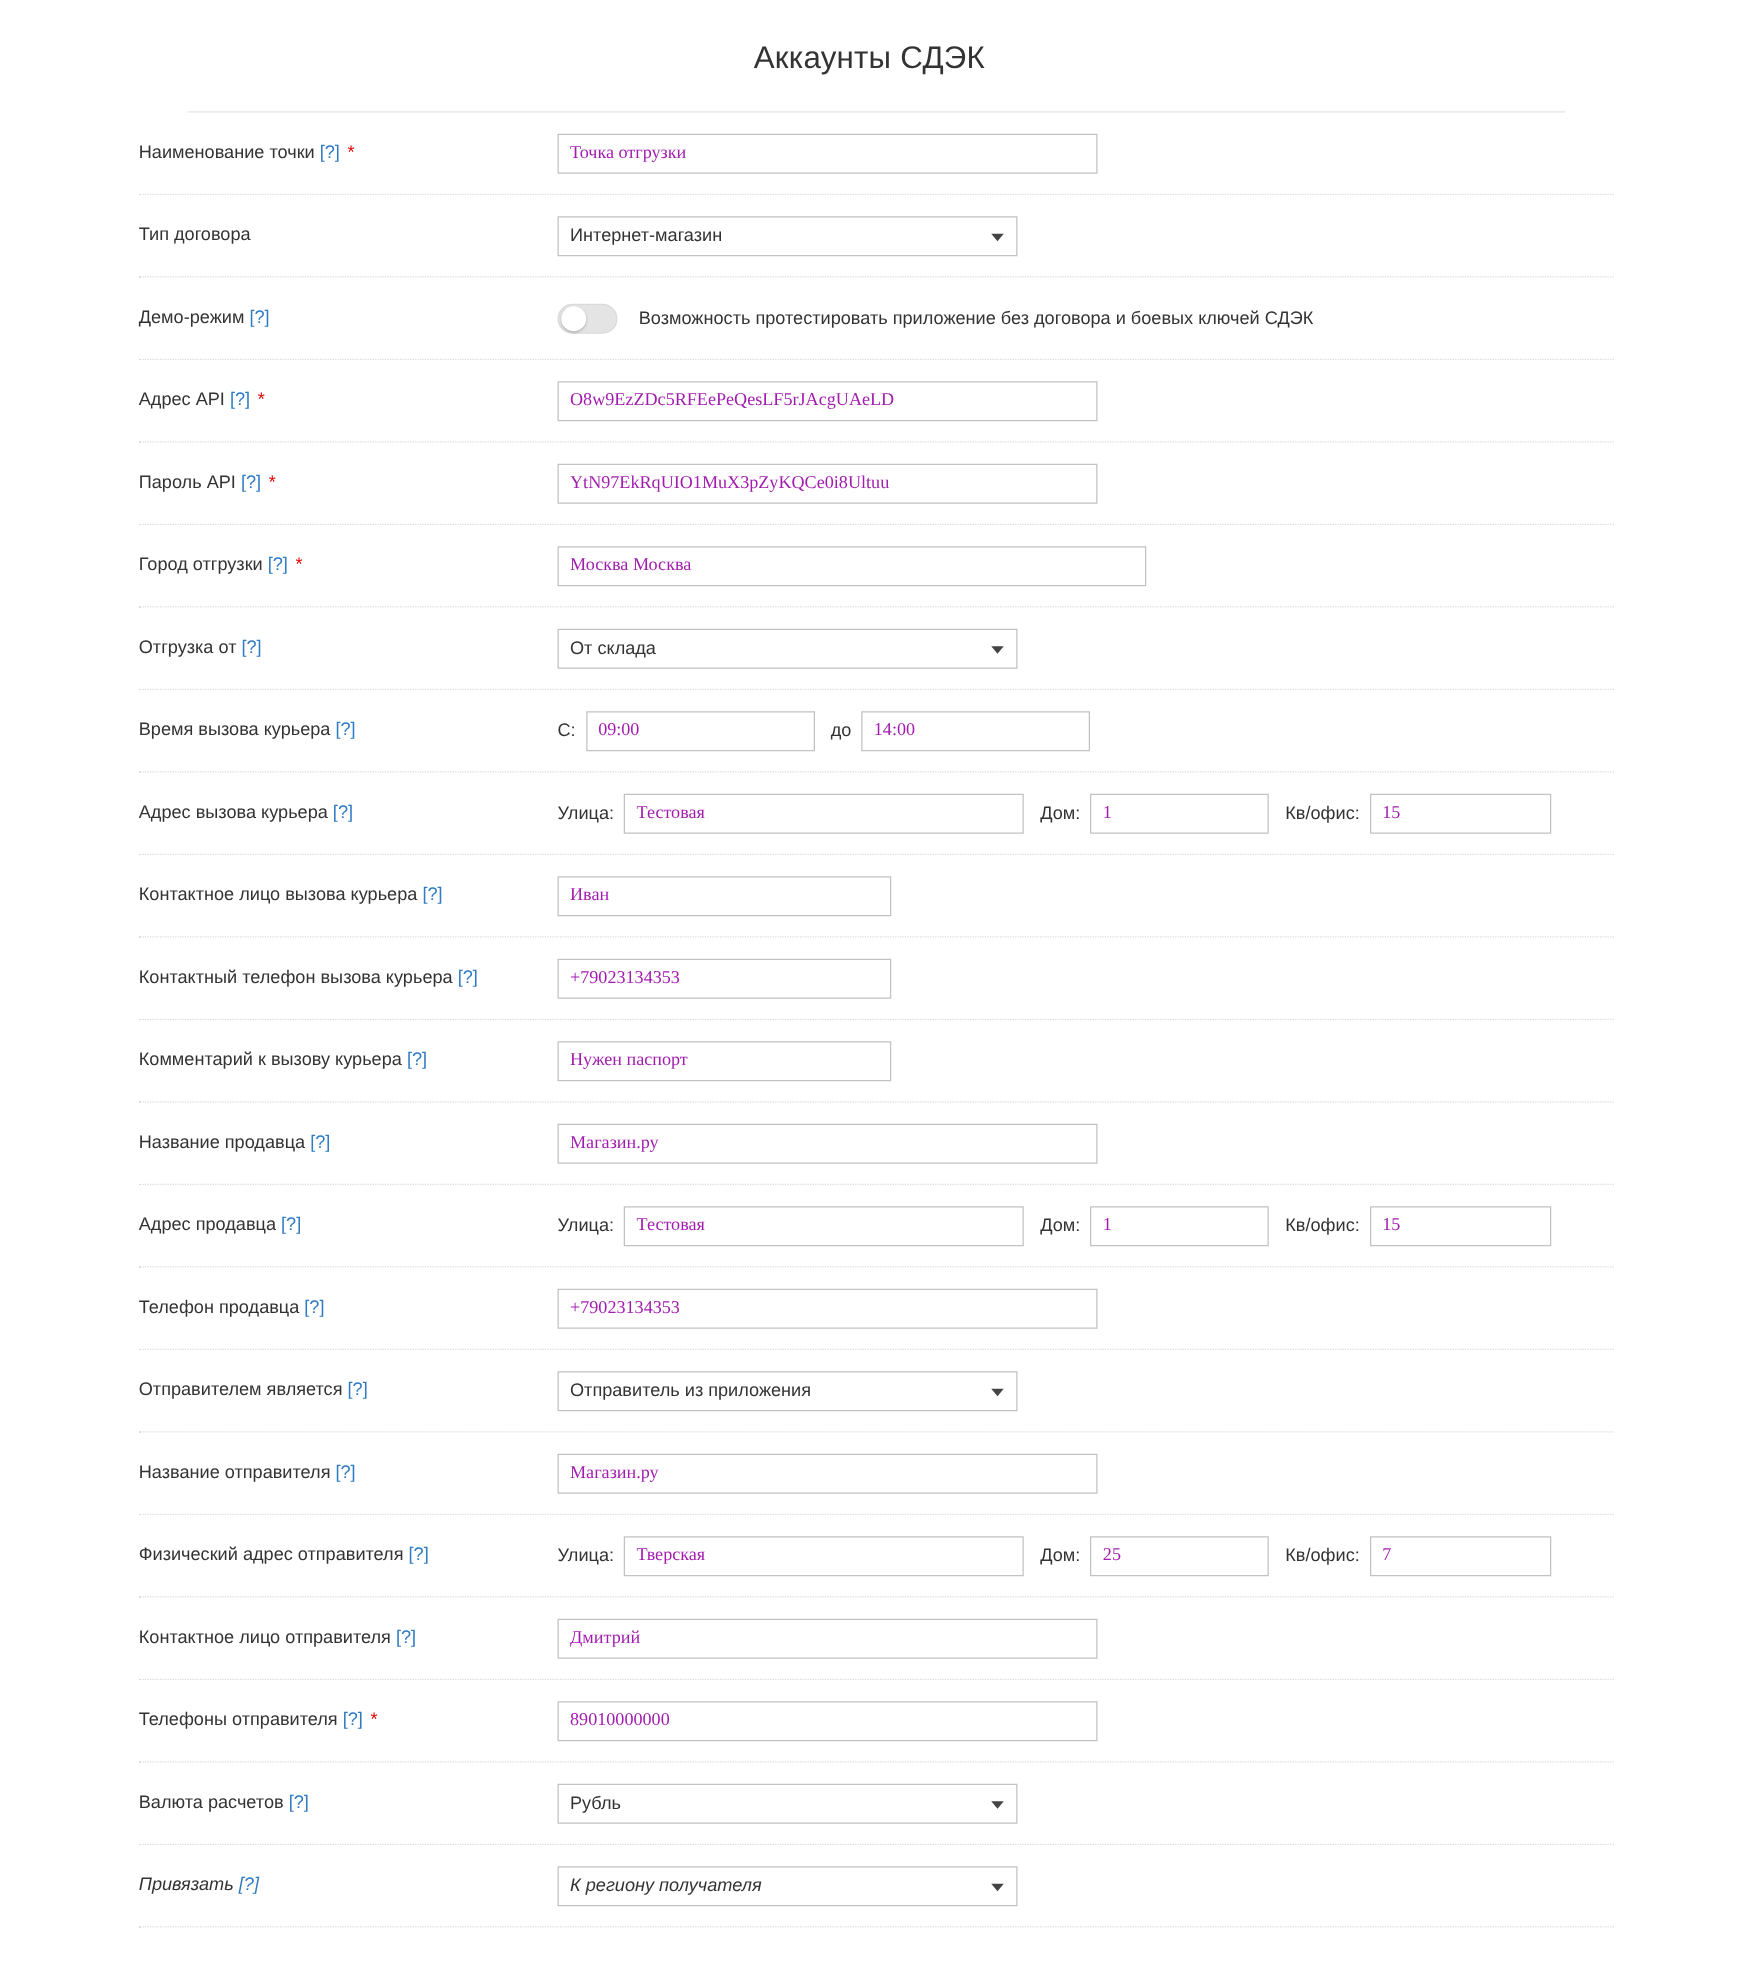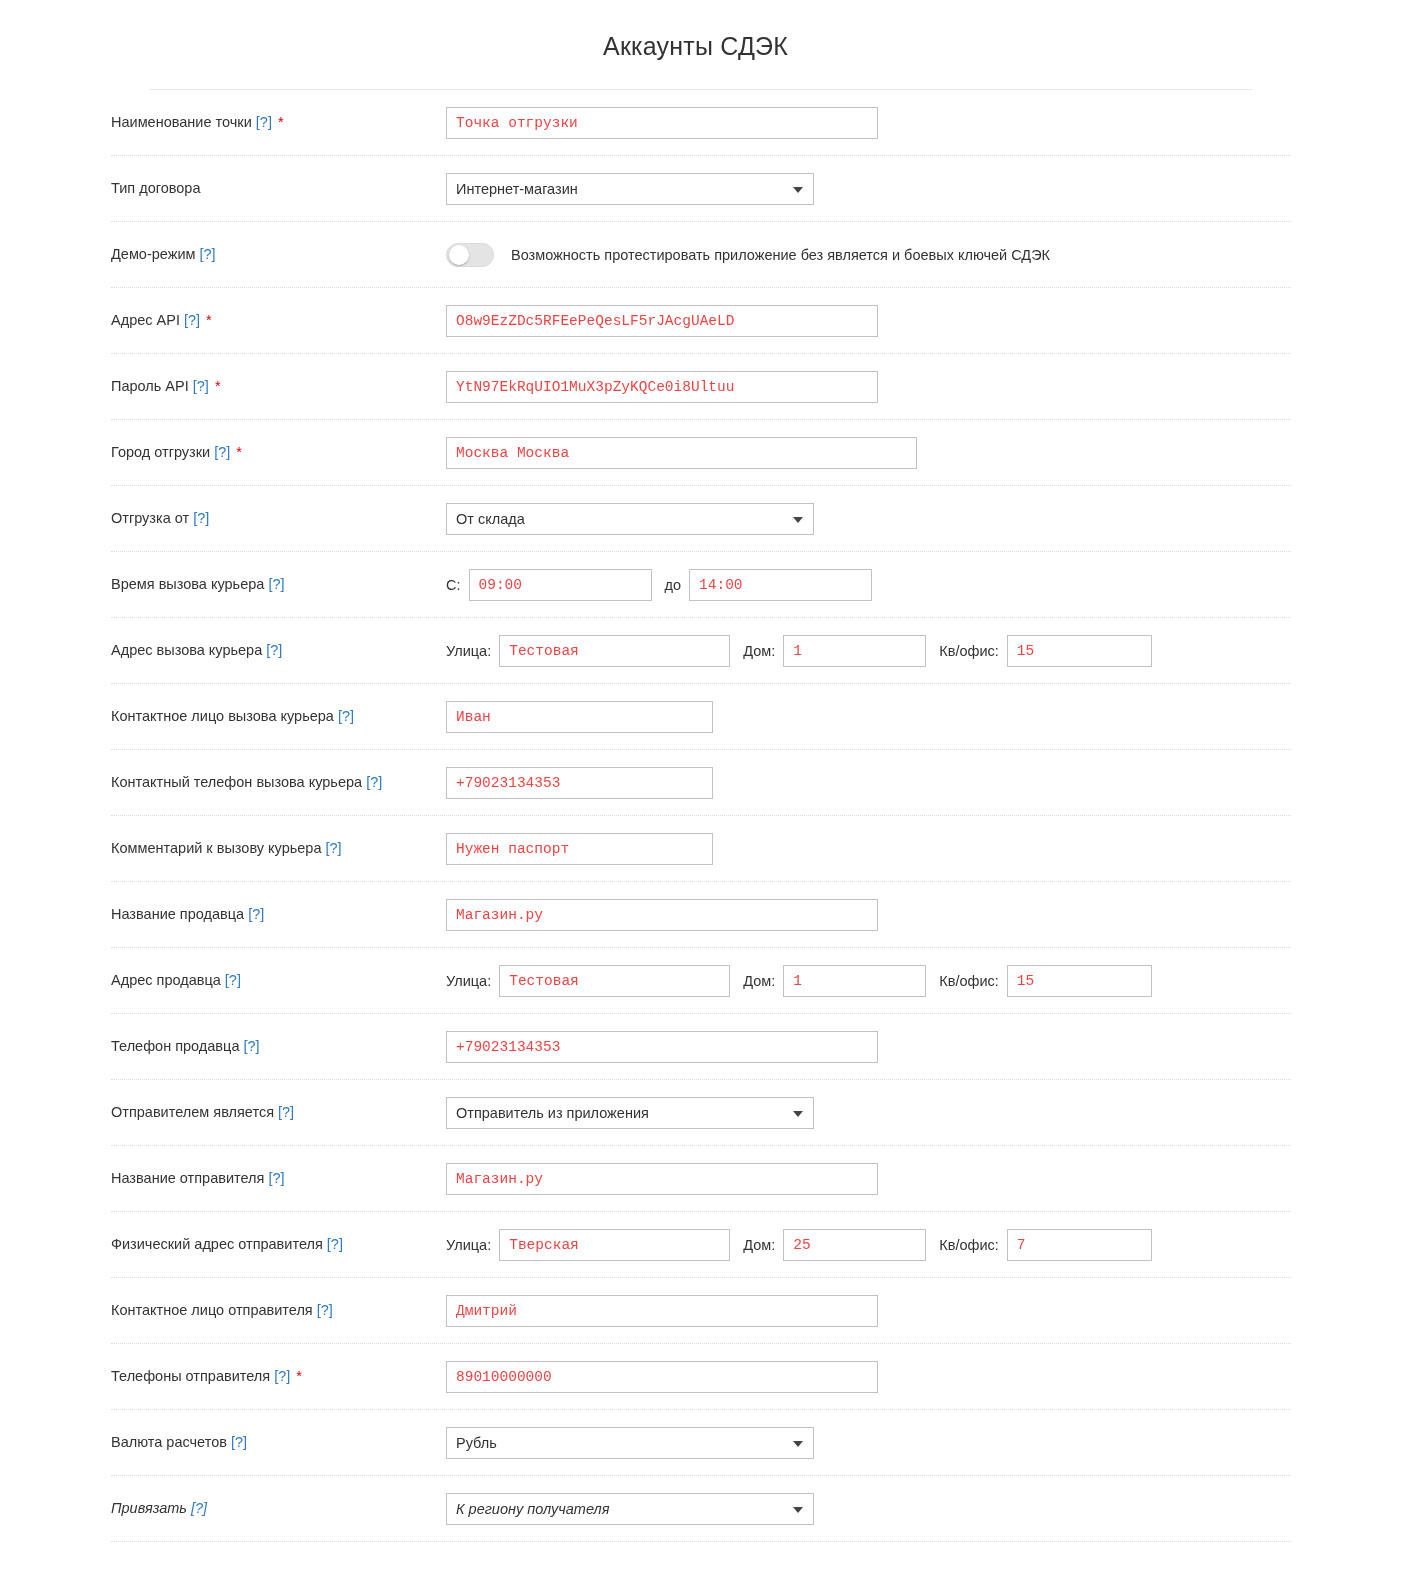--- a/index.html
+++ b/index.html
@@ -58,32 +58,32 @@
   }
   .control {
     display: flex;
     align-items: center;
     flex: 1 1 auto;
   }
   input[type="text"] {
     height: 32px;
     border: 1px solid #c2c2c2;
     background: #fff;
-    font-family: Liberation Mono, monospace;
-    font-size: 14.5px;
-    color: #ef4444;
+    font-family: Liberation Serif, serif;
+    font-size: 14.5px;
+    color: #a21caf;
     padding: 4px 9px;
     outline: none;
     border-radius: 0;
   }
   .w-wide { width: 432px; }
   .w-city { width: 471px; }
   .w-mid  { width: 267px; }
   .w-time { width: 183px; }
-  .w-street { width: 231px; }
+  .w-street { width: 320px; }
   .w-house { width: 143px; }
   .w-flat { width: 145px; }
 
   .select-wrap {
     position: relative;
     display: inline-block;
   }
   .select-box {
     width: 368px;
     height: 32px;
@@ -161,21 +161,21 @@
             <span class="caret"></span>
           </div>
         </div>
       </div>
       <div class="row">
         <div class="label"><span>Демо-режим </span><span class="hint">[?]</span></div>
         <div class="control">
           <div class="toggle">
             <span class="knob"></span>
           </div>
-          <span class="toggle-text">Возможность протестировать приложение без является и боевых ключей СДЭК</span>
+          <span class="toggle-text">Возможность протестировать приложение без договора и боевых ключей СДЭК</span>
         </div>
       </div>
       <div class="row">
         <div class="label"><span>Адрес API </span><span class="hint">[?]</span><span class="req"> *</span></div>
         <div class="control">
           <input type="text" class="w-wide" value="O8w9EzZDc5RFEePeQesLF5rJAcgUAeLD" style="">
         </div>
       </div>
       <div class="row">
         <div class="label"><span>Пароль API </span><span class="hint">[?]</span><span class="req"> *</span></div>

